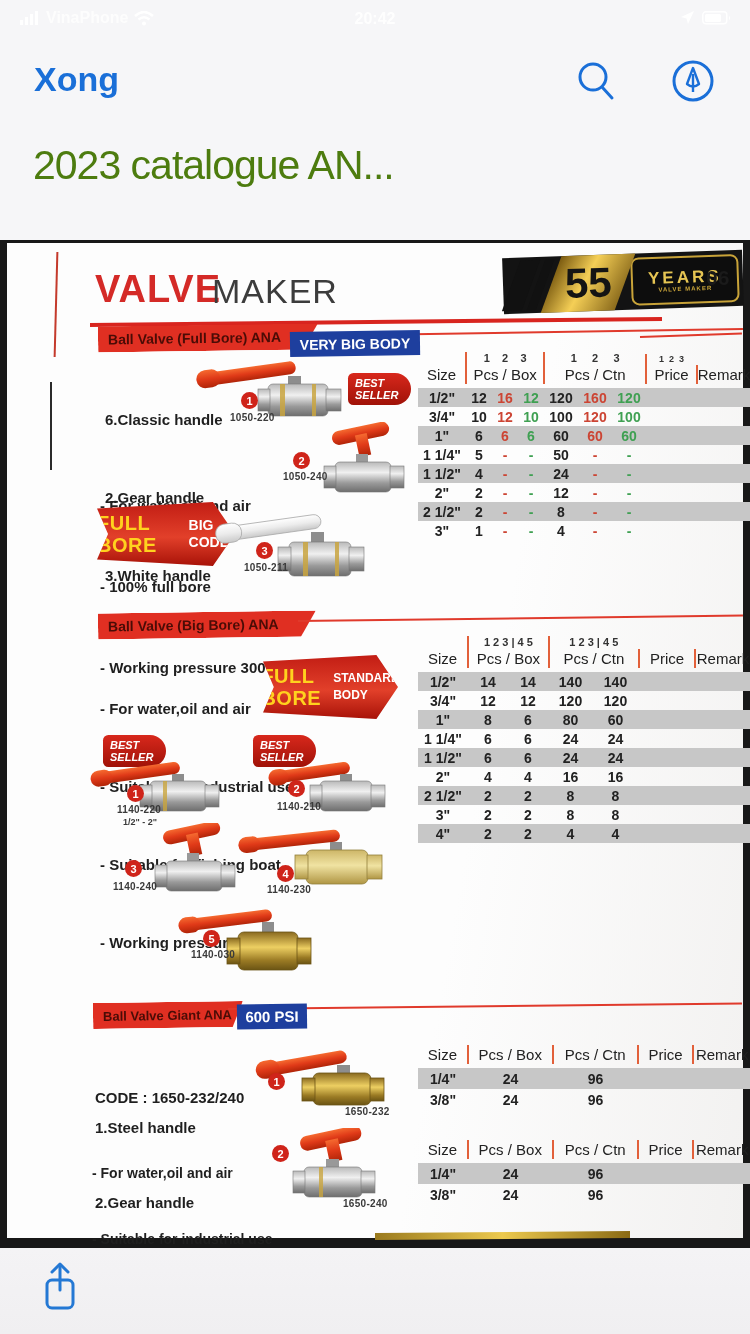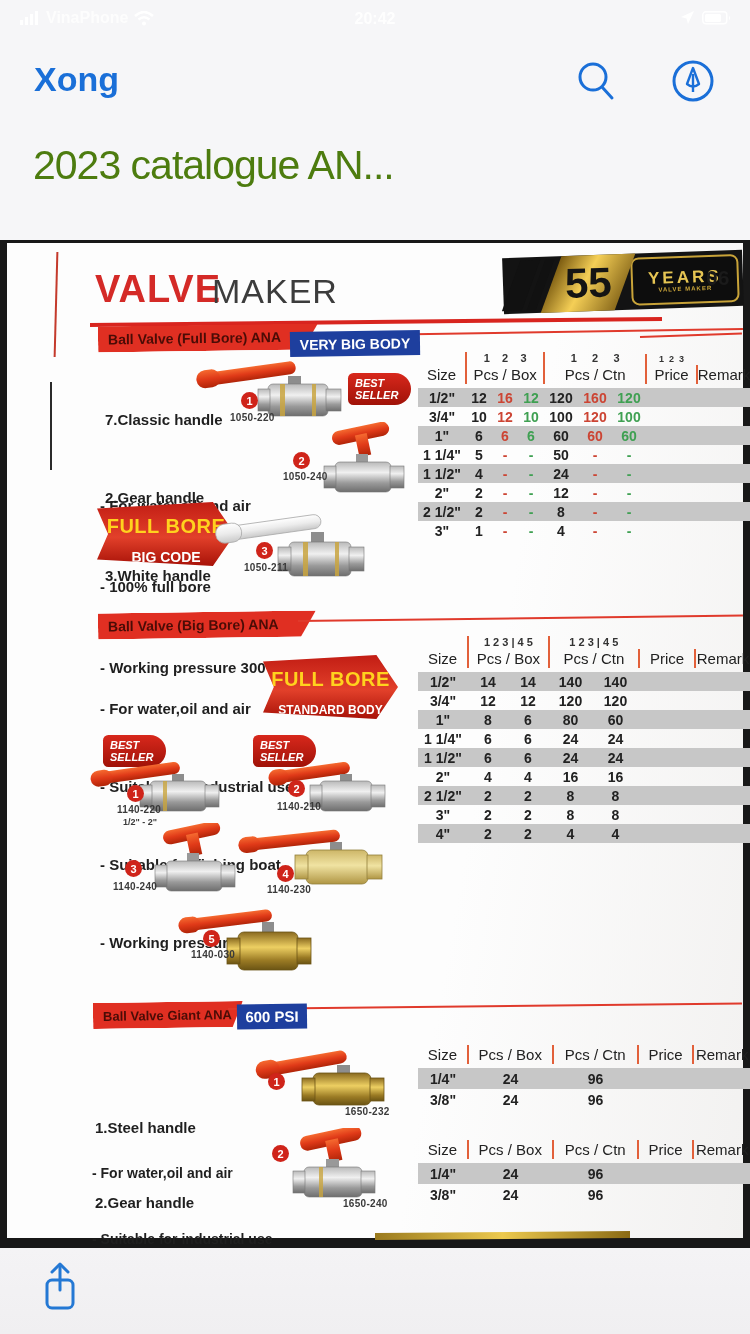--- a/index.html
+++ b/index.html
@@ -54,21 +54,21 @@
               display:flex;align-items:center;padding-left:10px;
               clip-path:polygon(0 0,100% 0,93% 100%,0 100%);transform:rotate(-0.8deg);}
   .banner-blue{position:absolute;height:25px;background:#1e3f9e;color:#ffffff;font-weight:700;font-size:14px;
                display:flex;align-items:center;justify-content:center;transform:rotate(-0.8deg);}
   .redline{position:absolute;height:2px;background:#e03a2c;transform-origin:left center;}
 
   .speclist{position:absolute;font-size:15px;font-weight:700;color:#1f1f1f;line-height:26px;white-space:pre;}
   .speclist div{white-space:pre;}
 
   
-  .flag{position:absolute;display:flex;flex-direction:column;align-items:center;justify-content:flex-end;
+  .flag{position:absolute;display:flex;flex-direction:row;align-items:center;justify-content:center;
         background:linear-gradient(180deg,#c21d14,#e2402a 55%,#a81208);
         clip-path:polygon(0 10%,84% 0,100% 50%,84% 100%,0 90%,8% 50%);gap:12px;}
   .flag .f1{color:#ffd21e;font-weight:700;font-size:20px;line-height:22px;letter-spacing:0.5px;}
   .flag .f2{color:#ffffff;font-weight:700;font-size:14px;line-height:17px;}
 
   .bseller{position:absolute;width:56px;height:32px;background:linear-gradient(180deg,#d8281c,#a01208);
            border-radius:6px 18px 18px 6px;display:flex;flex-direction:column;justify-content:center;padding-left:7px;}
   .bseller span{color:#fff;font-weight:700;font-size:11px;line-height:12px;font-style:italic;}
 
   .numdot{position:absolute;width:17px;height:17px;border-radius:50%;background:#cf241a;color:#fff;
@@ -210,21 +210,21 @@
       </div>
     </div>
     <div class="pagenum">06</div>
     <div class="redline" style="left:640px;top:96px;width:102px;transform:rotate(-2deg)"></div>
 
     <div class="banner-red" style="left:98px;top:85px;width:210px">Ball Valve (Full Bore) ANA</div>
     <div class="redline" style="left:300px;top:95px;width:443px;transform:rotate(-0.9deg)"></div>
     <div class="banner-blue" style="left:290px;top:91px;width:130px">VERY BIG BODY</div>
 
     <div class="speclist" style="left:105px;top:115px">
-      <div>7.Classic handle</div>
+      <div>6.Classic handle</div>
       <div>2.Gear handle</div>
       <div>3.White handle</div>
     </div>
     <div class="speclist" style="left:100px;top:198px;line-height:27px">
       <div>- For water,oil and air</div>
       <div>- 100% full bore</div>
       <div>- Working pressure 300 PSI</div>
     </div>
 
     <div class="bseller" style="left:348px;top:133px">
@@ -586,20 +586,23 @@
             <span class="w-price"></span>
             <span class="w-remark"></span>
           </div>
       </div>
     </div>
 
     <div class="banner-red" style="left:93px;top:762px;width:140px;font-size:13px">Ball Valve Giant ANA</div>
     <div class="redline" style="left:228px;top:768px;width:514px;transform:rotate(-0.6deg)"></div>
     <div class="banner-blue" style="left:237px;top:764px;width:70px;font-size:15px">600 PSI</div>
 
+    <div class="speclist" style="left:95px;top:798px;font-size:15px;line-height:24px">
+      <div>CODE : 1650-232/240</div>
+    </div>
     <div class="speclist" style="left:95px;top:825px;line-height:25px">
       <div>1.Steel handle</div>
       <div>2.Gear handle</div>
     </div>
     <div class="speclist" style="left:92px;top:878px;font-size:14px;line-height:22px">
       <div>- For water,oil and air</div>
       <div>- Suitable for industrial use</div>
       <div>- Working pressure 600 PSI</div>
     </div>
 

